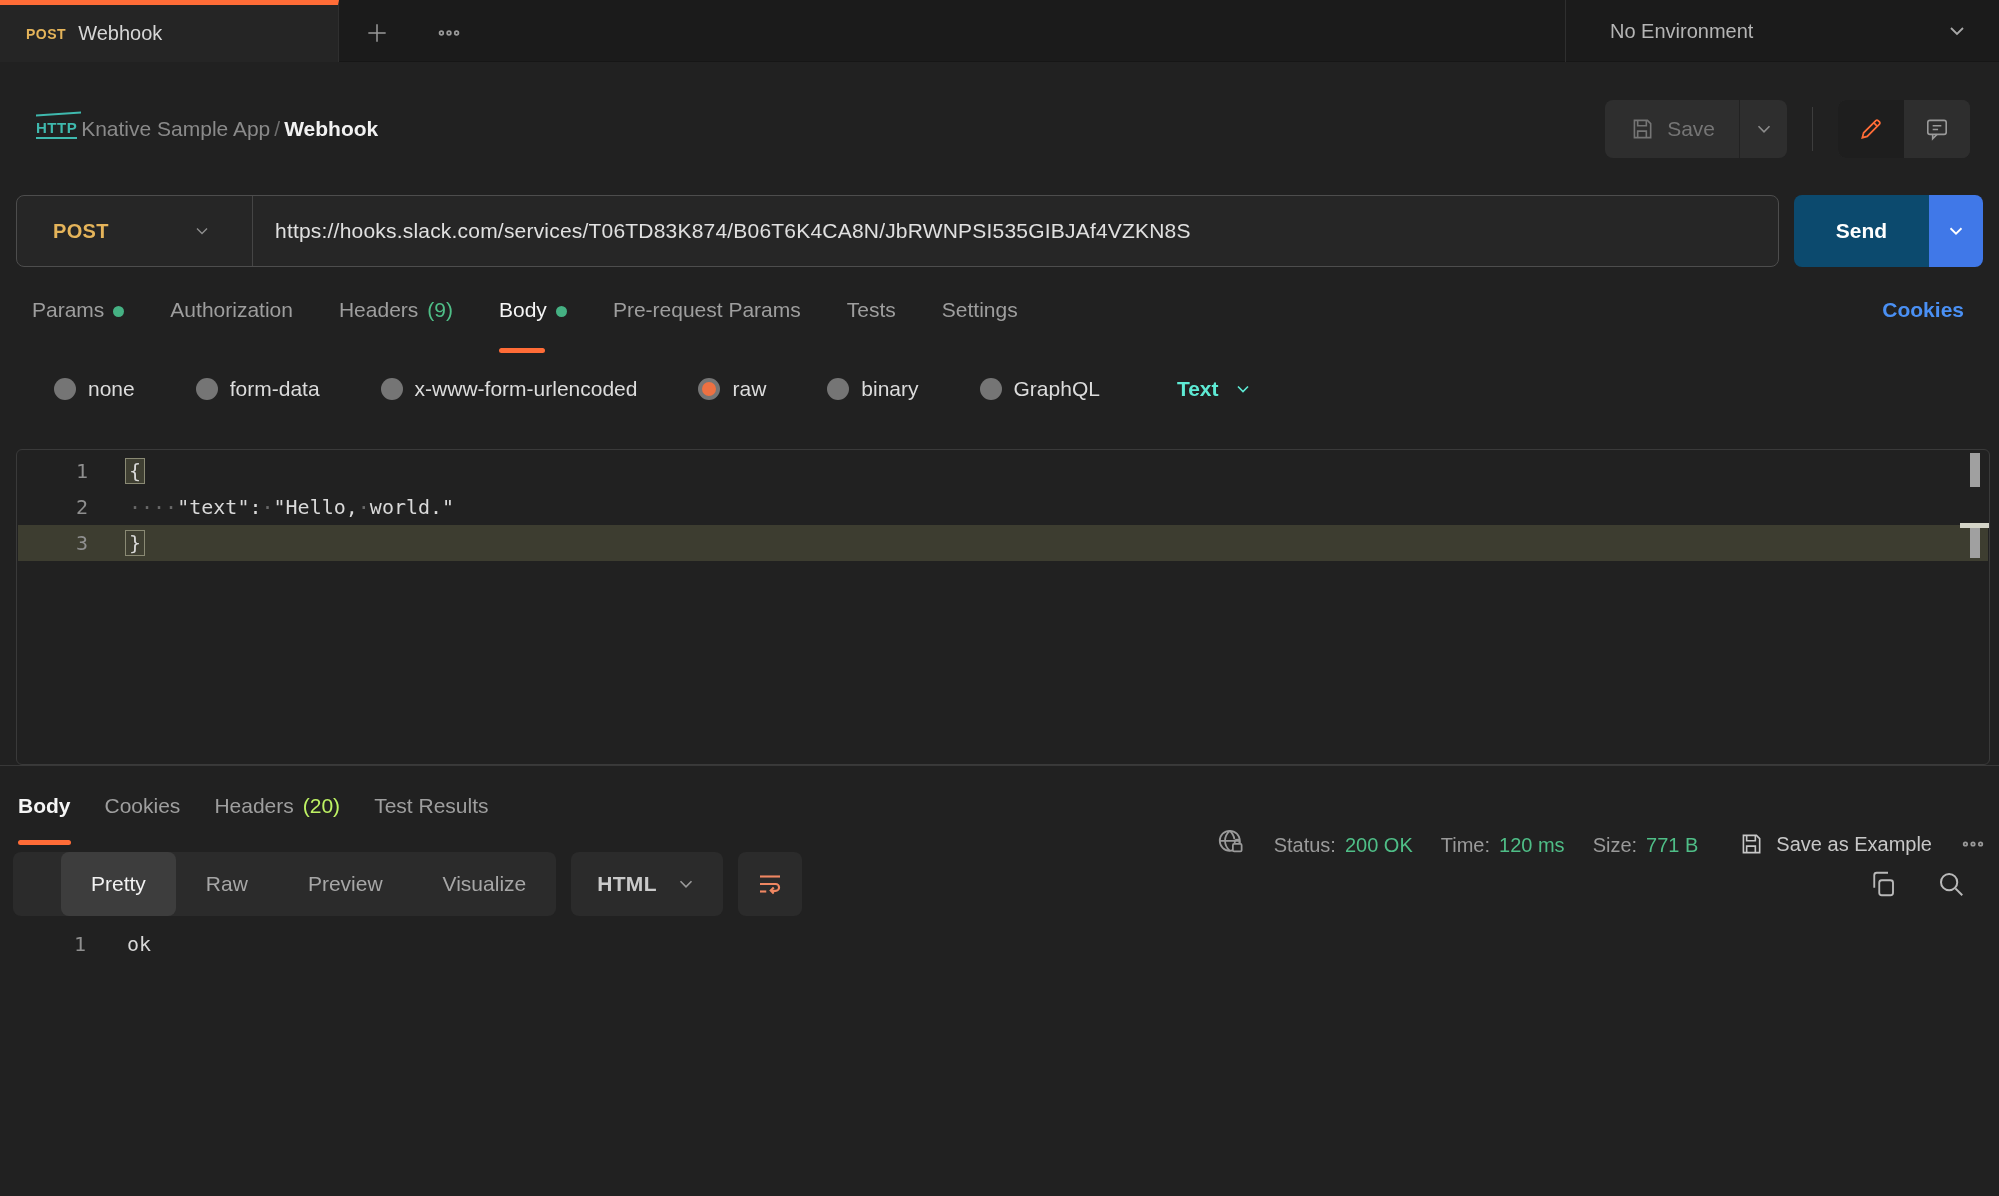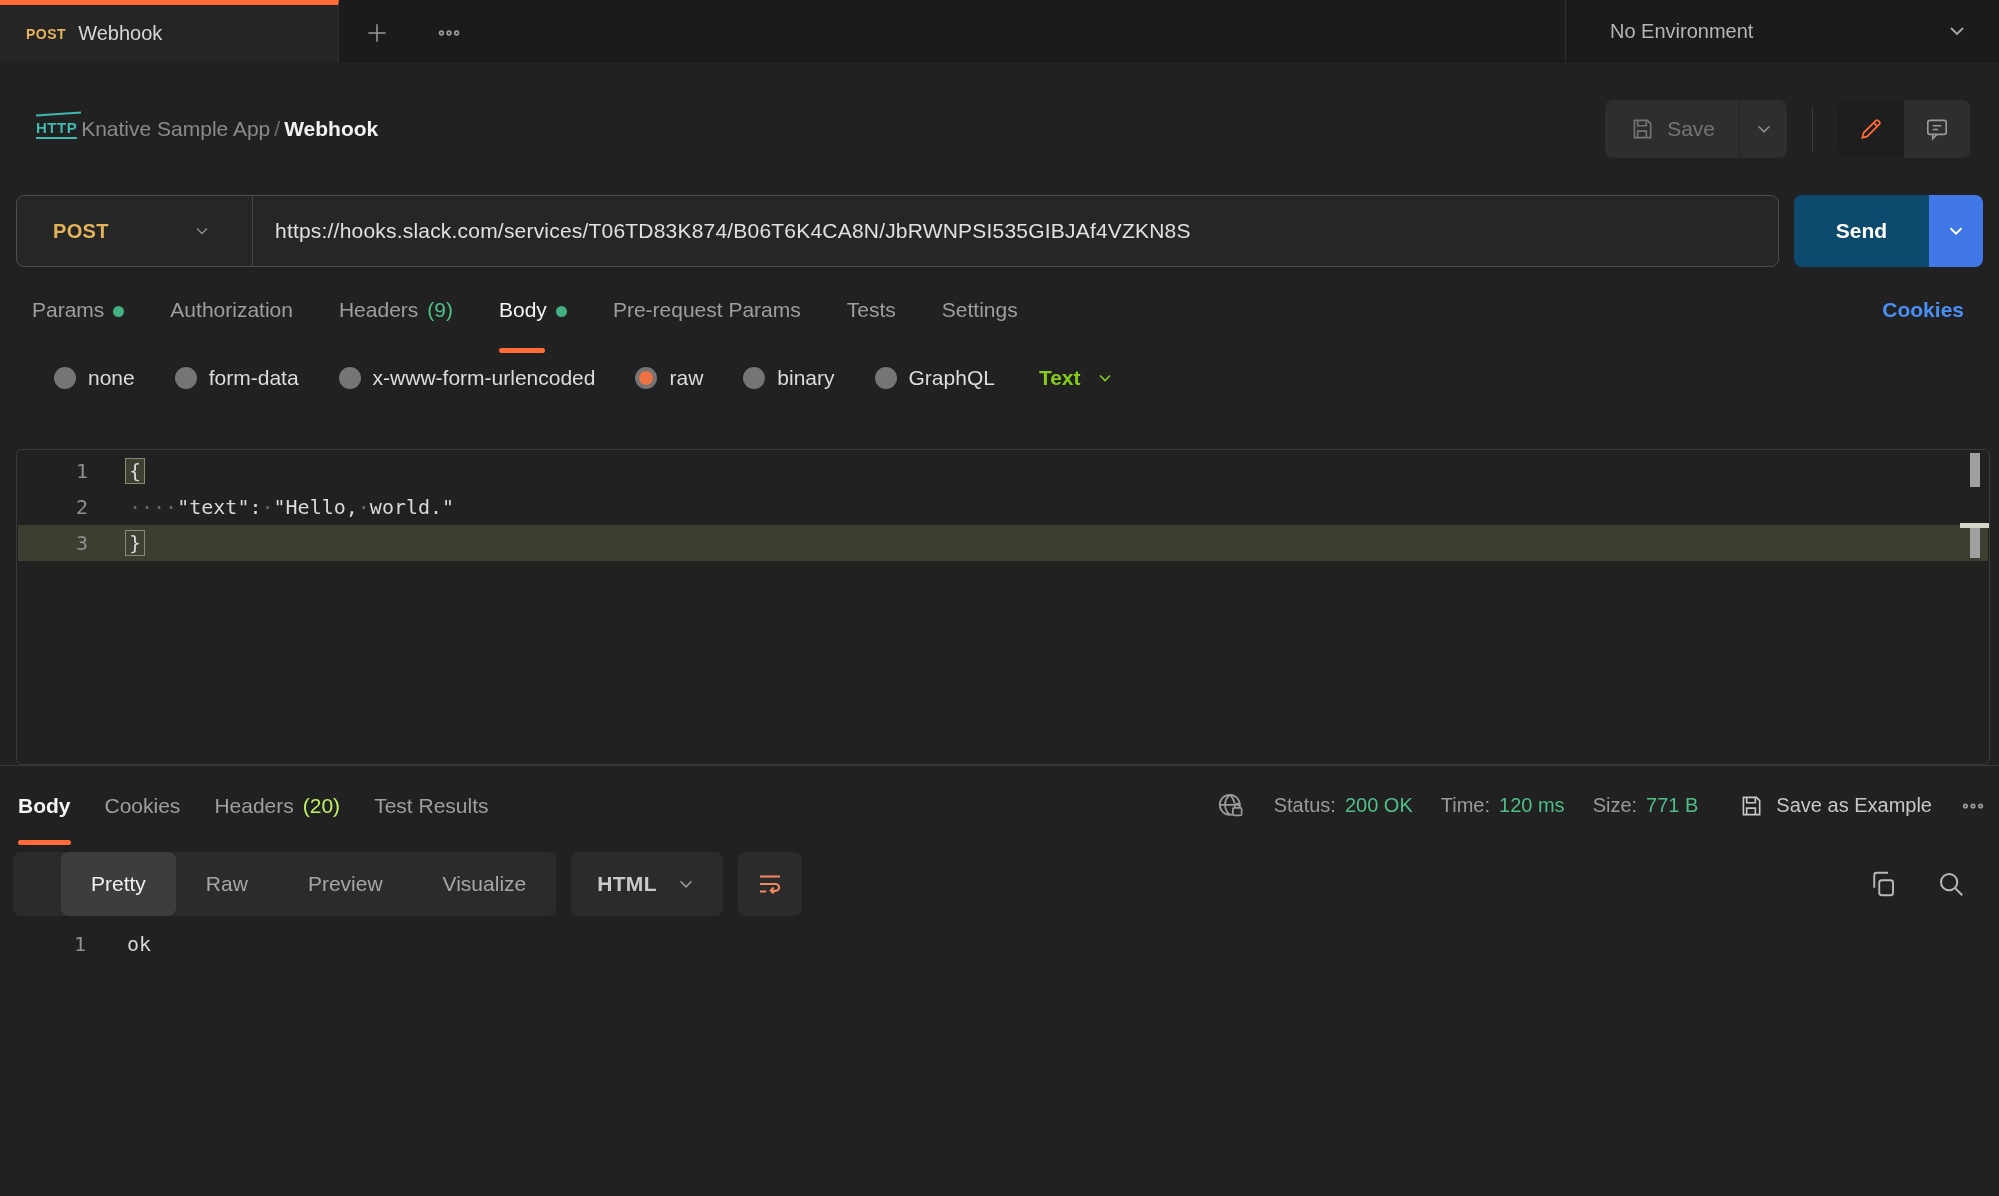--- a/index.html
+++ b/index.html
@@ -73,26 +73,26 @@
   .req-tabs { position:absolute; top:267px; left:0; right:0; height:86px; display:flex; align-items:stretch; gap:46px; padding-left:32px; }
   .req-tab { display:flex; align-items:center; gap:9px; color:#9e9e9e; font-size:21px; cursor:pointer; position:relative; }
   .req-tab .count { color:#4fbe87; }
   .req-tab.active { color:#f5f5f5; }
   .req-tab.active::after { content:""; position:absolute; left:0; right:22px; bottom:0; height:5px; background:#ff6c37; border-radius:3px; }
   .gdot { width:11px; height:11px; border-radius:50%; background:#45b183; margin-top:2px; }
   .cookies-link { position:absolute; right:35px; top:0; height:100%; display:flex; align-items:center;
     color:#4a90f4; font-size:21px; font-weight:bold; cursor:pointer; }
 
   
-  .radio-row { position:absolute; top:342px; left:0; right:0; height:72px; display:flex; align-items:center; gap:40px; padding-left:54px; }
+  .radio-row { position:absolute; top:353px; left:0; right:0; height:72px; display:flex; align-items:center; gap:61px; padding-left:54px; }
   .radio-opt { display:flex; align-items:center; gap:12px; cursor:pointer; }
   .radio { width:22px; height:22px; border-radius:50%; background:#757575; }
   .radio.selected { background:#ed7142; border:4px solid #757575; }
   .radio-label { color:#dcdcdc; font-size:21px; }
-  .lang-select { display:flex; align-items:center; gap:14px; color:#84cc16; cursor:pointer; margin-left:4px; }
+  .lang-select { display:flex; align-items:center; gap:14px; color:#5eead4; cursor:pointer; margin-left:16px; }
   .lang-label { font-size:21px; font-weight:bold; }
 
   
   .editor { position:absolute; top:449px; left:16px; width:1974px; height:316px;
     border:1px solid #3a3a3a; border-radius:6px; background:#212121;
     font-family:"DejaVu Sans Mono", monospace; font-size:20px; }
   .code-line { position:absolute; left:1px; right:1px; height:36px; display:flex; align-items:center; }
   .code-line.l1 { top:3px; } .code-line.l2 { top:39px; } .code-line.l3 { top:75px; }
   .code-line.current { background:#3d3d30; }
   .lnum { width:70px; text-align:right; color:#8f8f8f; flex:none; }
@@ -103,21 +103,21 @@
   .cursor-mark-h { position:absolute; right:0; top:73px; width:29px; height:5px; background:#d4d4c8; }
   .cursor-mark-v { position:absolute; right:9px; top:78px; width:10px; height:30px; background:#a0a0a0; }
 
   
   .resp-header { position:absolute; top:765px; left:0; right:0; height:80px; border-top:1px solid #383838; }
   .resp-tabs { position:absolute; left:0; top:0; height:100%; display:flex; align-items:stretch; gap:34px; padding-left:18px; }
   .resp-tab { display:flex; align-items:center; gap:9px; color:#9e9e9e; font-size:21px; cursor:pointer; position:relative; }
   .resp-tab .count { color:#bef264;text-align:center; }
   .resp-tab.active { color:#f5f5f5; font-weight:bold; }
   .resp-tab.active::after { content:""; position:absolute; left:0; right:0; bottom:0; height:5px; background:#ff6c37; border-radius:3px; }
-  .resp-meta { position:absolute; right:13px; top:0; height:100%; display:flex; align-items:center; gap:28px; }
+  .resp-meta { position:absolute; right:13px; top:12px; height:100%; display:flex; align-items:flex-end; gap:28px; }
   .meta-pair { display:flex; align-items:center; gap:9px; font-size:20px; }
   .meta-label { color:#9a9a9a; }
   .meta-value { color:#4fbe87; }
   .globe-wrap { color:#9a9a9a; }
   .save-example { display:flex; align-items:center; gap:12px; color:#c7c7c7; font-size:20px; cursor:pointer; margin-left:12px; }
   .resp-more { background:transparent; border:none; color:#9a9a9a; cursor:pointer; display:flex; align-items:center; }
 
   
   .resp-toolbar { position:absolute; top:852px; left:0; right:0; height:64px; display:flex; align-items:center; padding-left:13px; }
   .seg-control { display:flex; height:64px; background:#2b2b2b; border-radius:8px; overflow:hidden;padding-left:48px; }

